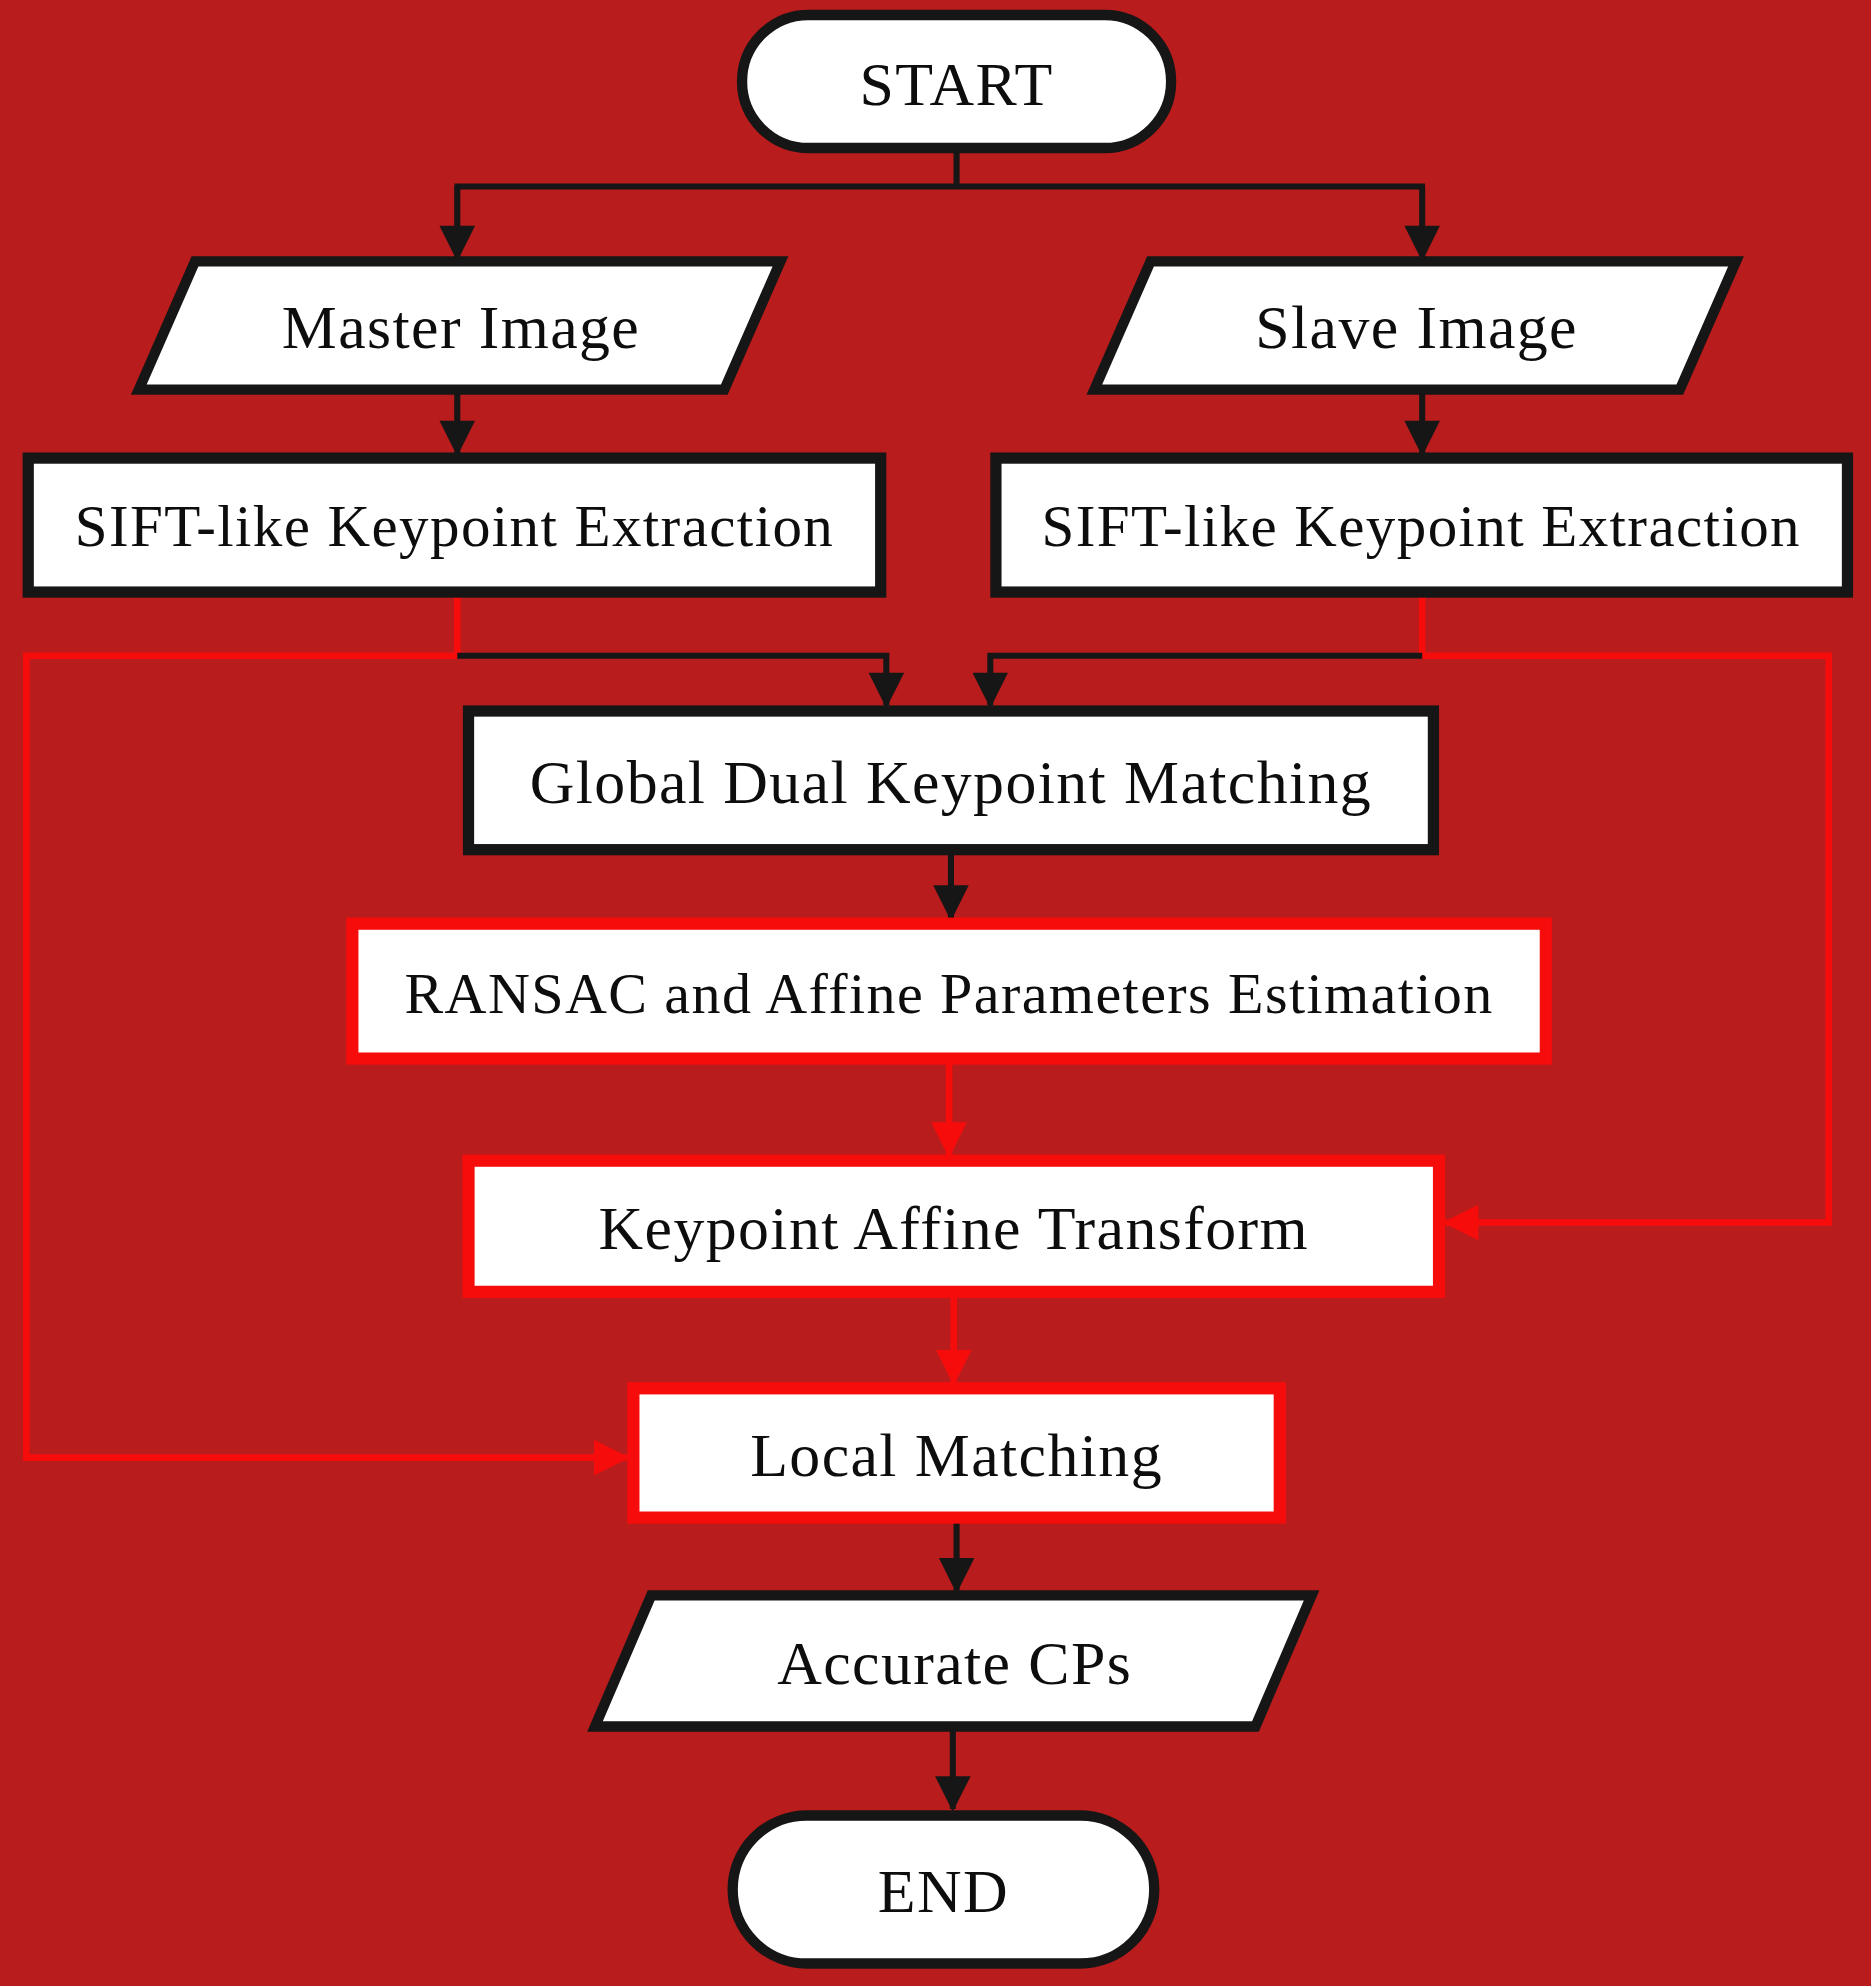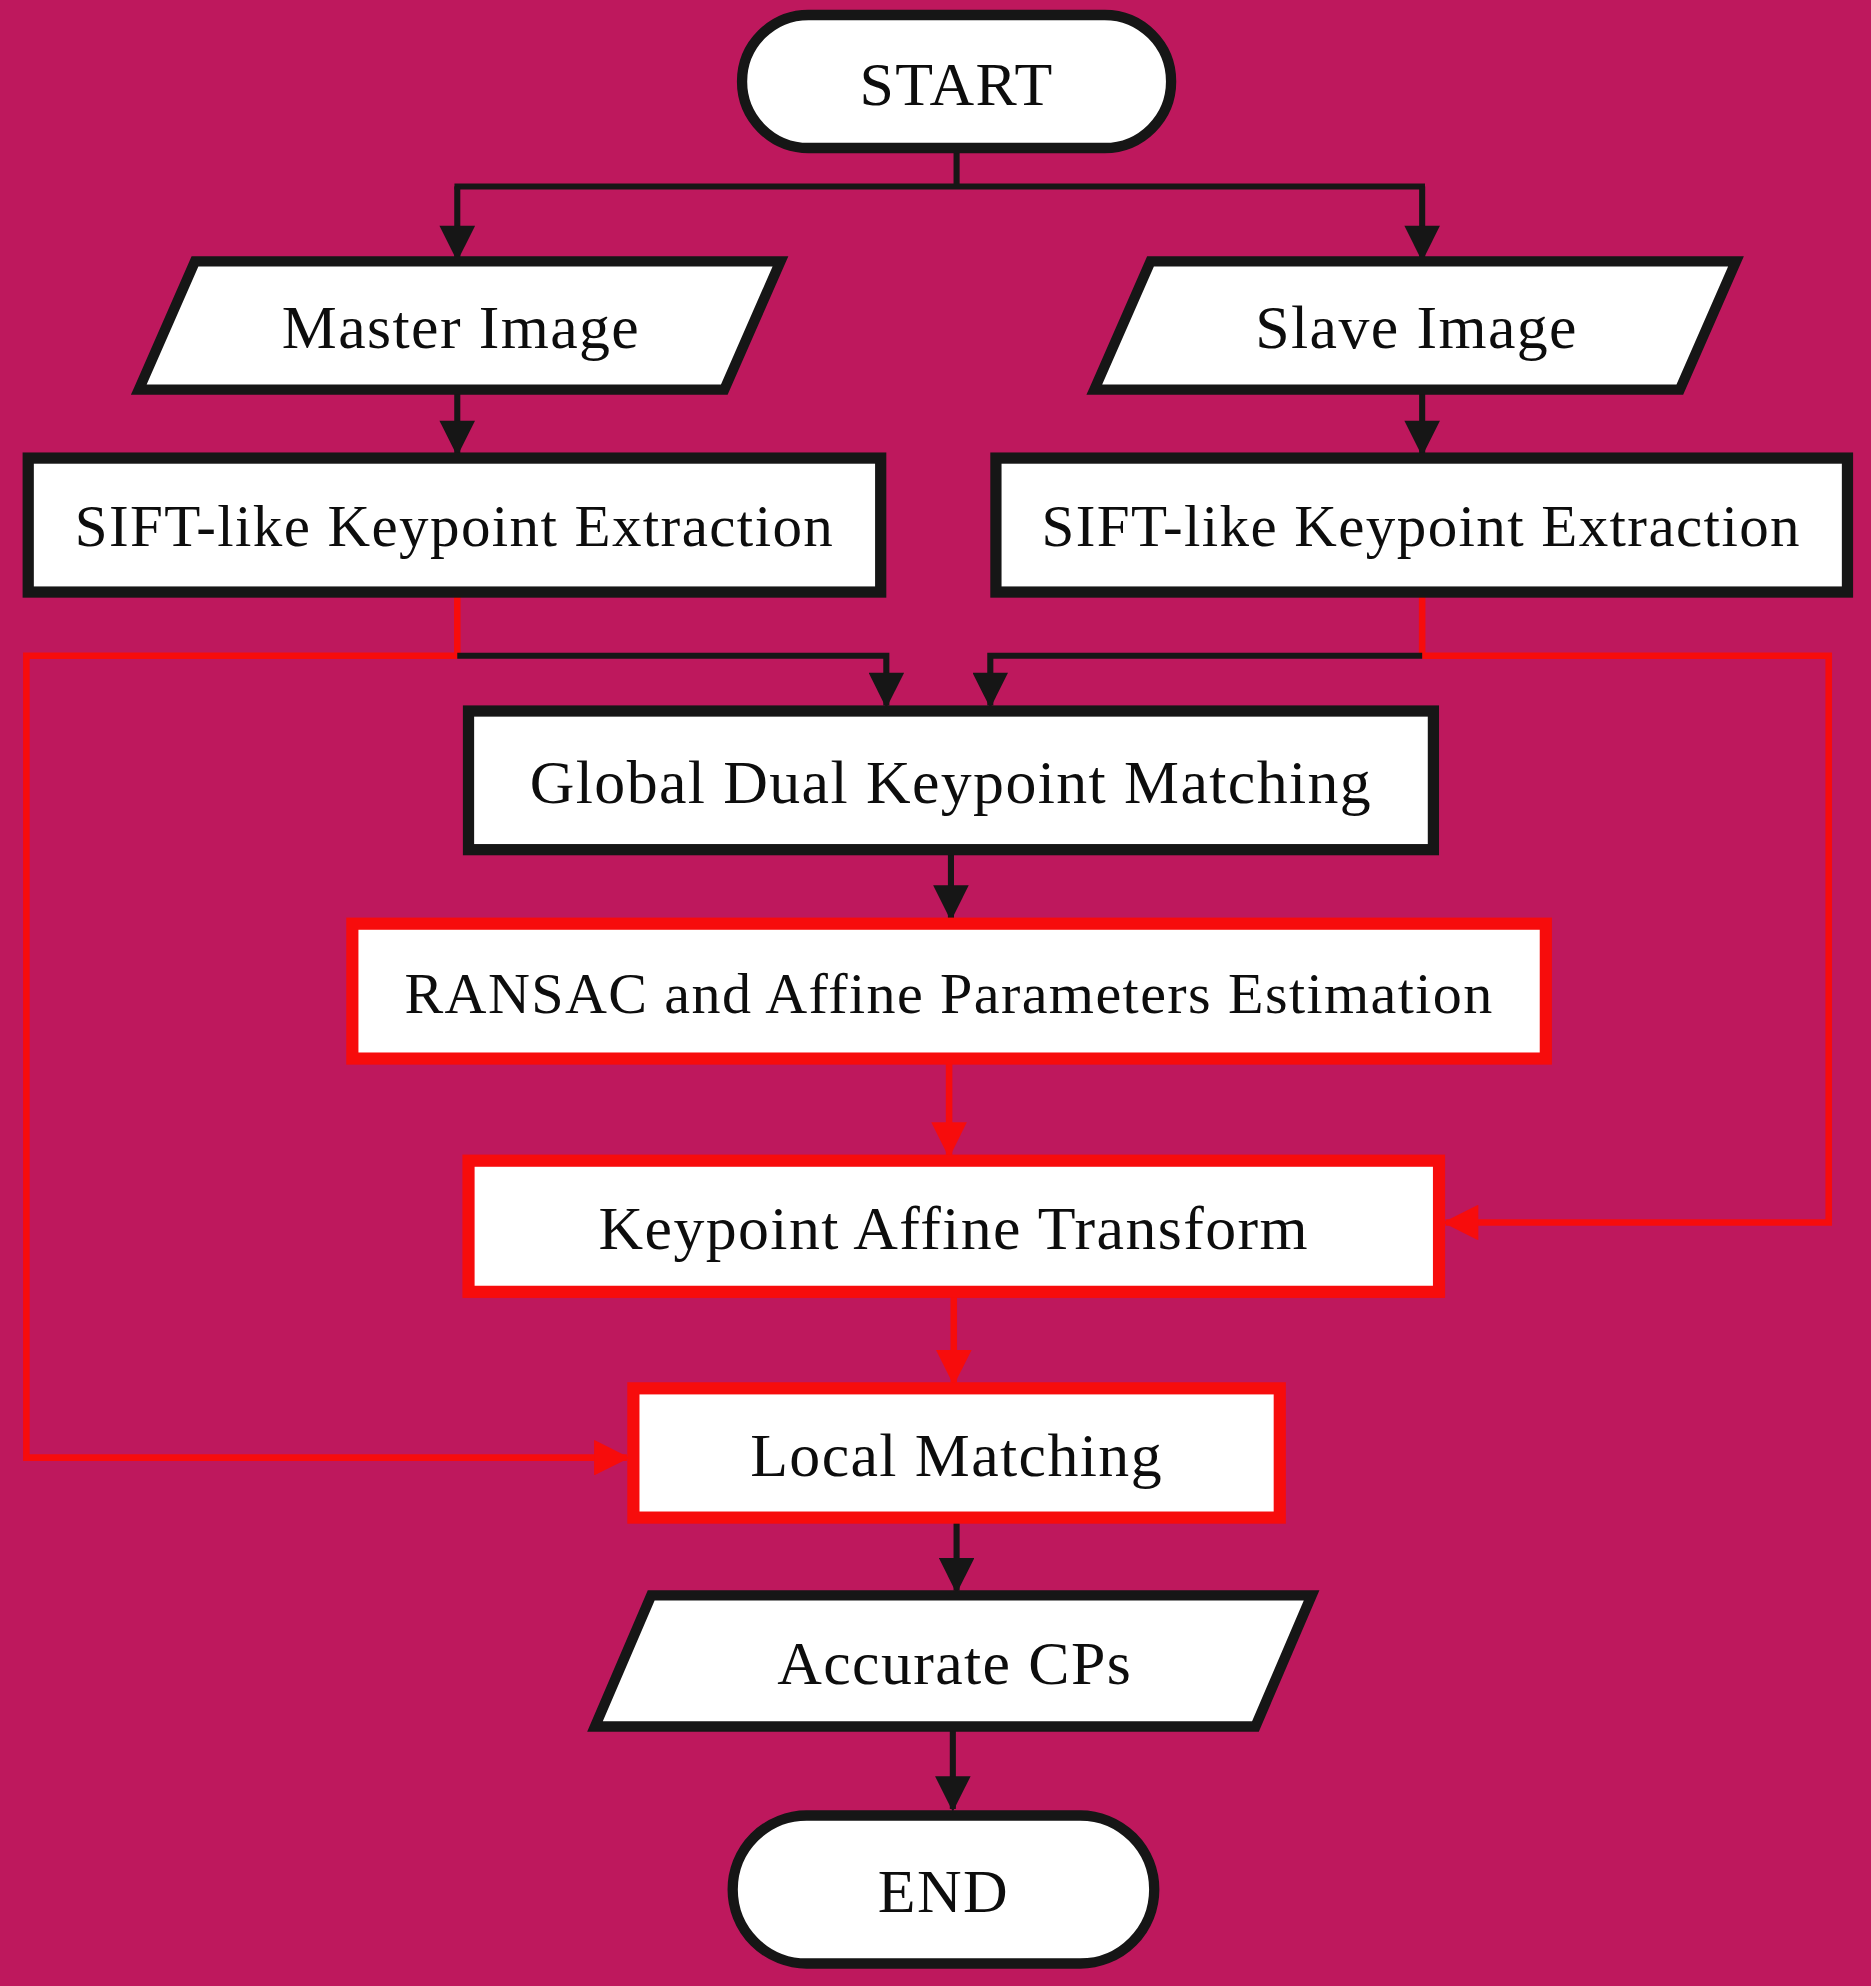--- a/index.html
+++ b/index.html
@@ -5,21 +5,21 @@
 <style>
   html, body {
     margin: 0;
     padding: 0;
     background: #ffffff;
   }
   .canvas {
     position: relative;
     width: 1871px;
     height: 1986px;
-    background: #be185d;
+    background: #b91c1c;
     overflow: hidden;
   }
   svg {
     display: block;
   }
   .node-label {
     font-family: "Liberation Serif", "DejaVu Serif", serif;
     fill: #0d0d0d;
     text-anchor: middle;
     dominant-baseline: central;

